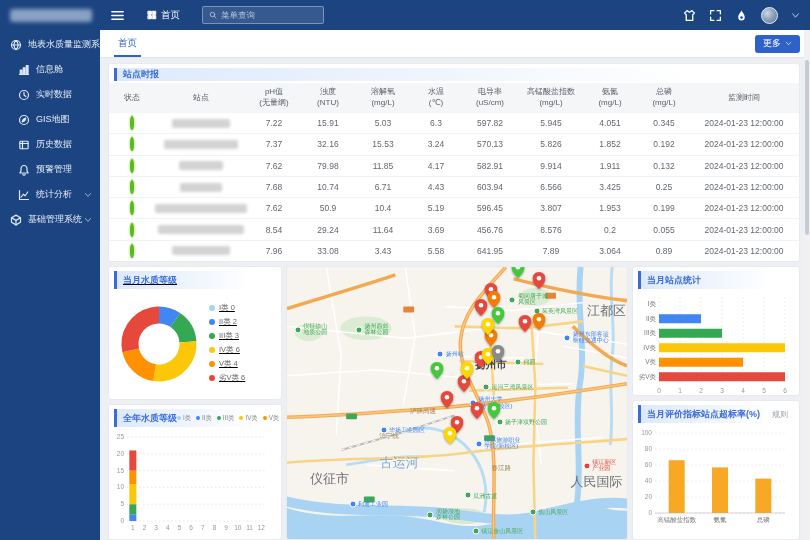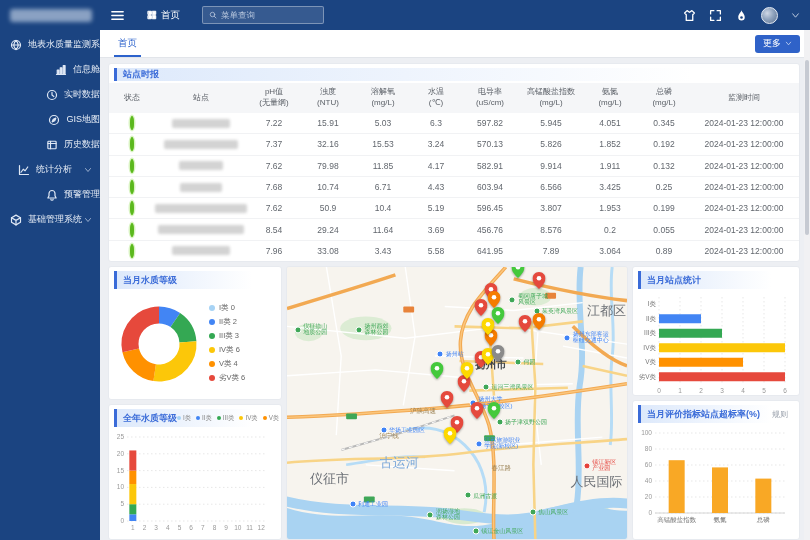--- a/index.html
+++ b/index.html
@@ -3,21 +3,21 @@
 <meta charset="utf-8">
 <style>
   * { margin:0; padding:0; box-sizing:border-box; }
   html,body { width:810px; height:540px; overflow:hidden; font-family:"Liberation Sans","DejaVu Sans",sans-serif; background:#edeff3; }
   .app { display:flex; width:810px; height:540px; }
 
   
   .sidebar { width:100px; background:#1b4481; color:#e8eef7; flex-shrink:0; display:flex; flex-direction:column; }
   .logo-blur { margin:9px 8px 10px 10px; height:13px; border-radius:3px; background:rgba(230,238,250,.55); filter:blur(2px); }
   .nav-item { display:flex; align-items:center; height:25px; padding-left:10px; font-size:9px; cursor:pointer; white-space:nowrap; }
-  .nav-item.child { padding-left:18px;justify-content:flex-end; }
+  .nav-item.child { padding-left:18px; }
   .nav-item .nicon { width:12px; height:12px; margin-right:6px; flex-shrink:0; color:#dfe8f5; }
   .nav-item .nicon svg { width:100%; height:100%; display:block; }
   .nav-item .caret { margin-left:auto; margin-right:8px; width:8px; height:8px; color:#b9c8df; }
   .nav-item .caret svg { width:100%; height:100%; display:block; }
 
   
   .main { flex:1; display:flex; flex-direction:column; position:relative; min-width:0; }
 
   .topbar { height:30px; background:#1b4481; display:flex; align-items:center; color:#fff; padding:0 10px; flex-shrink:0; }
   .tb-icon { width:15px; height:15px; color:#fff; cursor:pointer; }
@@ -57,21 +57,21 @@
   .trow { font-size:8.5px; color:#62676e; height:21.3px; border-bottom:1px solid #f1f2f4; cursor:pointer; }
   .trow > div { text-align:center; }
   .status-dot { width:9px; height:9px; border-radius:50%; background:#7fd437; border:2px solid #5bb81e; margin:0 auto; box-shadow:0 0 0 1.5px #d9f3c2; }
   .name-blur { height:9px; border-radius:2px; background:#d3d3d3; filter:blur(1.6px); margin:0 auto; }
 
   
   .dash { display:flex; gap:4px; height:274px; }
   .col-left { width:174px; display:flex; flex-direction:column; gap:4px; flex-shrink:0; }
   .col-map { flex:1; min-width:0; }
   .col-right { width:168px; display:flex; flex-direction:column; gap:4px; flex-shrink:0; }
-  .p-donut { height:134px; }
+  .p-donut { height:134px;text-decoration:underline; }
   .p-year { flex:1; }
   .p-hbar { height:130px; }
   .p-vbar { flex:1; }
   .donut-wrap { display:flex; align-items:center; }
   .donut-legend { font-size:7.5px; color:#666; line-height:1.85; }
   .donut-legend .li { display:flex; align-items:center; gap:4px; white-space:nowrap; }
   .donut-legend .dotc { width:6px; height:6px; border-radius:50%; flex-shrink:0; }
   .inline-legend { margin-left:auto; display:flex; gap:5px; font-size:6.3px; color:#888; font-weight:normal; align-items:center; }
   .inline-legend .li { display:flex; align-items:center; gap:2px; }
   .inline-legend .dotc { width:4px; height:4px; border-radius:50%; }
@@ -152,40 +152,40 @@
             <svg viewBox="0 0 16 16" fill="none" stroke="currentColor" stroke-width="1.6" stroke-linecap="round" stroke-linejoin="round">
               <rect x="2.5" y="3" width="11" height="10" rx="1"></rect>
               <path d="M2.5 6h11M6 3v10"></path>
             </svg>
           </span>
     <span>历史数据</span>
     </div>
         <div class="nav-item child">
           <span class="nicon">
             <svg viewBox="0 0 16 16" fill="none" stroke="currentColor" stroke-width="1.6" stroke-linecap="round" stroke-linejoin="round">
+              <path d="M8 2a4 4 0 00-4 4v3l-1.5 3h11L12 9V6a4 4 0 00-4-4z"></path>
+              <path d="M6.5 13.5a1.5 1.5 0 003 0"></path>
+            </svg>
+          </span>
+    <span>预警管理</span>
+    </div>
+        <div class="nav-item child">
+          <span class="nicon">
+            <svg viewBox="0 0 16 16" fill="none" stroke="currentColor" stroke-width="1.6" stroke-linecap="round" stroke-linejoin="round">
               <path d="M2 2v12h12"></path>
               <path d="M4 11l3-4 2.5 2L13 4"></path>
             </svg>
           </span>
     <span>统计分析</span>
     <span class="caret">
             <svg viewBox="0 0 16 16" fill="none" stroke="currentColor" stroke-width="1.6" stroke-linecap="round" stroke-linejoin="round">
               <path d="M3 5l5 6 5-6"></path>
             </svg>
           </span>
         </div>
-        <div class="nav-item child">
-          <span class="nicon">
-            <svg viewBox="0 0 16 16" fill="none" stroke="currentColor" stroke-width="1.6" stroke-linecap="round" stroke-linejoin="round">
-              <path d="M8 2a4 4 0 00-4 4v3l-1.5 3h11L12 9V6a4 4 0 00-4-4z"></path>
-              <path d="M6.5 13.5a1.5 1.5 0 003 0"></path>
-            </svg>
-          </span>
-    <span>预警管理</span>
-    </div>
         <div class="nav-item">
           <span class="nicon">
             <svg viewBox="0 0 16 16" fill="none" stroke="currentColor" stroke-width="1.6" stroke-linecap="round" stroke-linejoin="round">
               <path d="M8 1.5L14 5v6l-6 3.5L2 11V5z"></path>
               <path d="M2 5l6 3.5L14 5M8 8.5V14.5"></path>
             </svg>
           </span>
     <span>基础管理系统</span>
     <span class="caret">
             <svg viewBox="0 0 16 16" fill="none" stroke="currentColor" stroke-width="1.6" stroke-linecap="round" stroke-linejoin="round">

